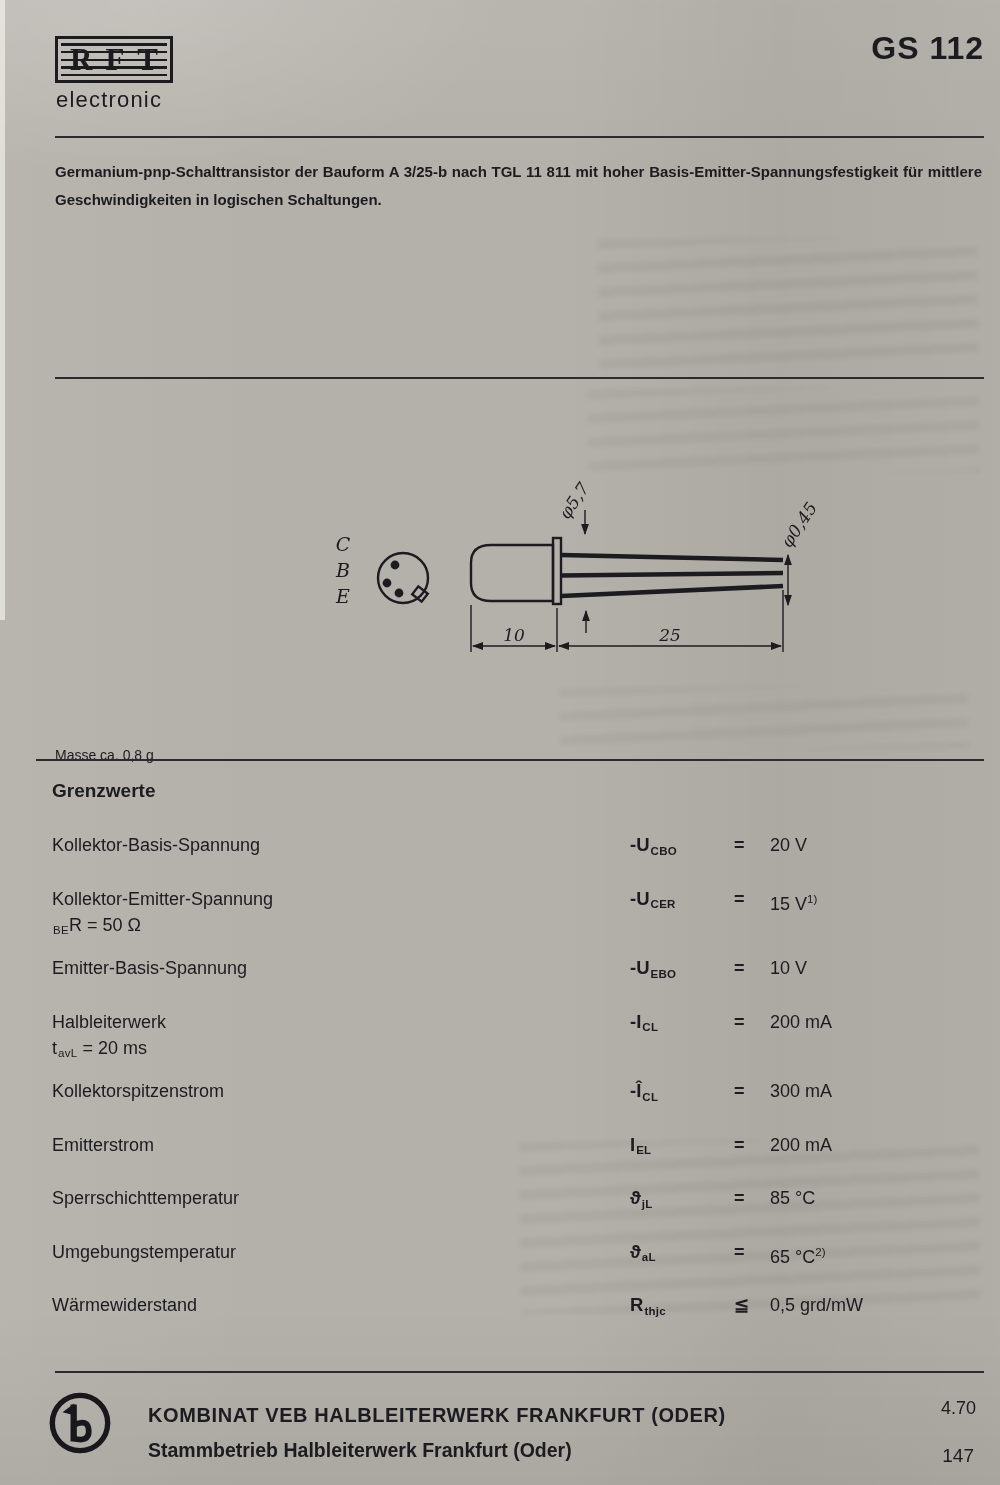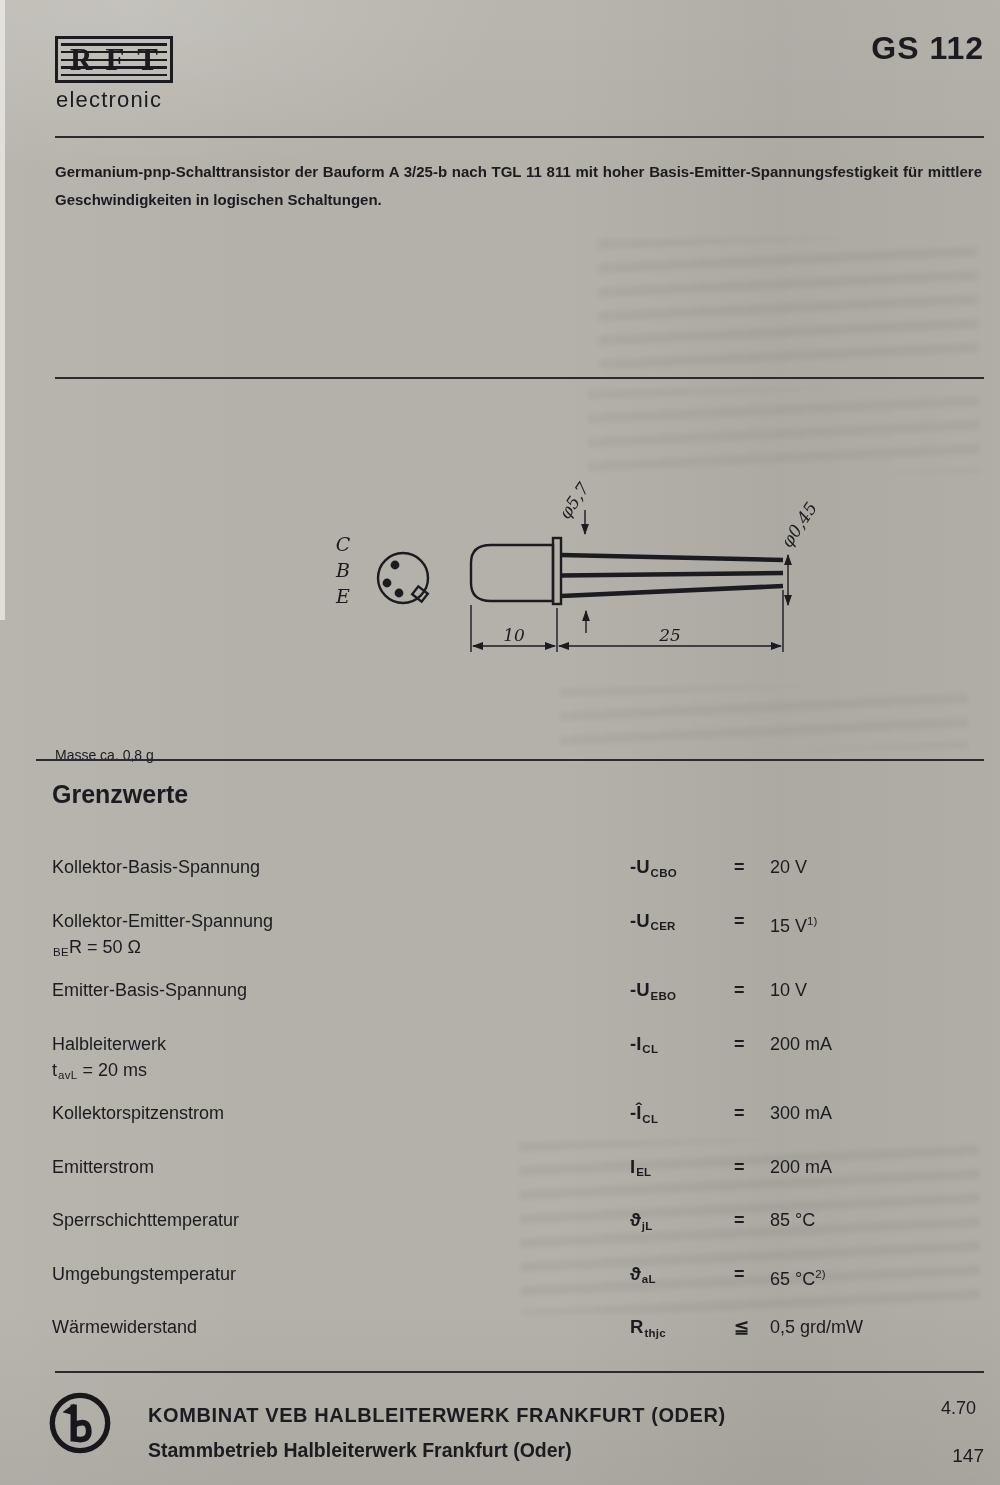--- a/index.html
+++ b/index.html
@@ -37,35 +37,35 @@
   .part-number { position:absolute; right:16px; top:30px; font-size:32px; font-weight:700; letter-spacing:1px; }
 
   .description { position:absolute; left:55px; top:158px; width:927px; font-size:15px; font-weight:700;
     line-height:1.86; text-align:justify; }
 
   .drawing { position:absolute; left:295px; top:462px; width:570px; height:230px; }
   .mass-note { position:absolute; left:55px; top:704px; font-size:14px;margin-top:43px; }
 
   
   .limits { position:absolute; left:52px; top:780px; width:860px; }
-  .limits-heading { font-size:25px; font-weight:700; margin-bottom:44px; }
+  .limits-heading { font-size:19px; font-weight:700; margin-bottom:29px; }
   .limit-row { display:grid; grid-template-columns:578px 104px 36px 1fr; font-size:18px; line-height:28px; align-items:start;margin-top:20px; }
   #limits-rows .limit-row:nth-child(3), #limits-rows .limit-row:nth-child(5) { margin-top:11px; }
   .sublbl { line-height:25px; }
   .cell-sym { font-weight:700; font-size:18.5px; }
   .cell-rel { font-weight:700; }
   sub { font-size:11.5px; vertical-align:-3.5px; margin-left:1px; letter-spacing:.3px; }
   sup { font-size:11.5px; vertical-align:7px; }
 
   
   .hw-logo { position:absolute; left:46px; top:1389px; width:68px; height:68px; }
   .footer-line1 { position:absolute; left:148px; top:1404px; font-size:20px; font-weight:700; letter-spacing:.6px; }
   .footer-line2 { position:absolute; left:148px; top:1439px; font-size:19.5px; font-weight:700; }
   .date-code   { position:absolute; right:24px; top:1398px; font-size:18px; }
-  .page-number { position:absolute; right:16px; top:1445px; font-size:19px; }
+  .page-number { position:absolute; right:26px; top:1445px; font-size:19px; }
 </style>
 </head>
 <body>
 
 <div class="page">
 
   <div class="scan-edge"></div>
   <div class="ghost" id="ghost-1"></div>
   <div class="ghost" id="ghost-2"></div>
   <div class="ghost" id="ghost-3"></div>

